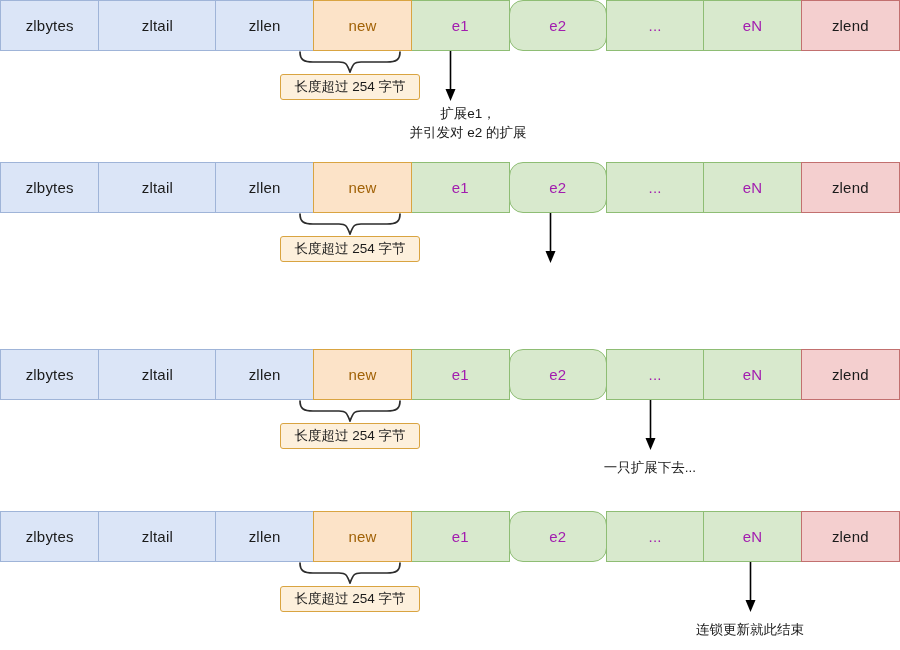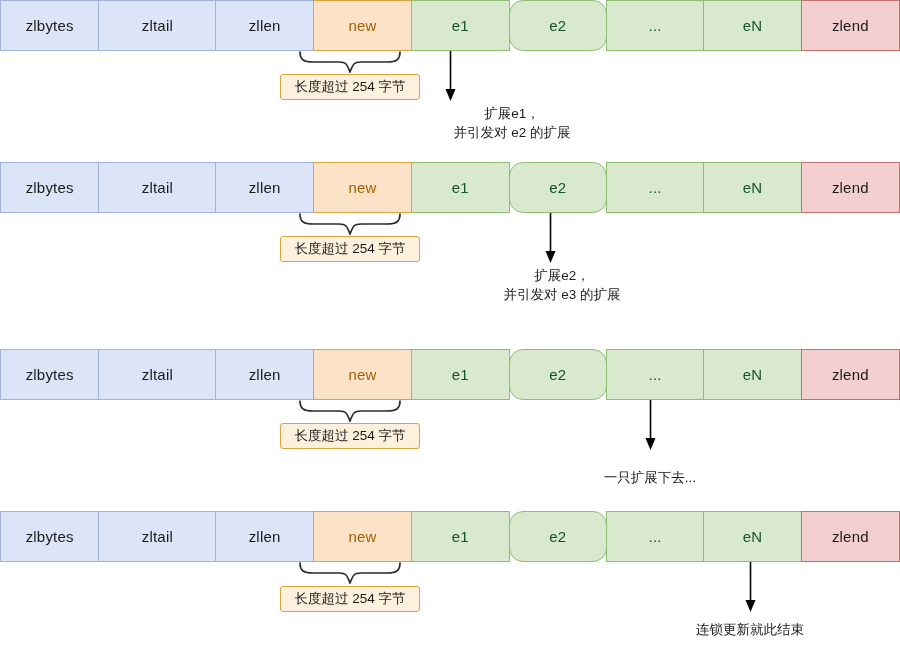--- a/index.html
+++ b/index.html
@@ -49,21 +49,21 @@
   }
   .cell.newnode {
     background: #fce3c8;
     border: 1px solid #d9a441;
     color: #a16207;
     z-index: 3;
   }
   .cell.entry {
     background: #d8e9cd;
     border: 1px solid #8ebd74;
-    color: #14532d;
+    color: #a21caf;
   }
   .cell.zlend {
     background: #f4cfcf;
     border: 1px solid #c2706f;
     color: #1b1b1b;
   }
   
   .cell + .cell { margin-left: -1px; }
 
   
@@ -140,21 +140,21 @@
     </svg>
   </div>
   <div class="callout" style="left:280px; top:74px; width:140px;">长度超过 254 字节</div>
 
   <div class="arrow" style="left:444px; top:51px;">
     <svg width="13" height="52" viewBox="0 0 13 52">
       <line x1="6.5" y1="0" x2="6.5" y2="40" stroke="#000" stroke-width="1.6"></line>
       <path d="M6.5 50 L1.5 38 L11.5 38 Z" fill="#000"></path>
     </svg>
   </div>
-  <div class="caption" style="left:468px; top:104px;margin-left:44px;">
+  <div class="caption" style="left:468px; top:104px;">
     <div>扩展e1，</div>
     <div>并引发对 e2 的扩展</div>
   </div>
 
   <div class="row" style="top:162px;">
     <div class="cell header w-zlbytes">zlbytes</div>
     <div class="cell header w-zltail">zltail</div>
     <div class="cell header w-zllen">zllen</div>
     <div class="cell newnode w-new">new</div>
     <div class="cell entry w-e1">e1</div>
@@ -170,24 +170,20 @@
     </svg>
   </div>
   <div class="callout" style="left:280px; top:236px; width:140px;">长度超过 254 字节</div>
 
   <div class="arrow" style="left:544px; top:213px;">
     <svg width="13" height="52" viewBox="0 0 13 52">
       <line x1="6.5" y1="0" x2="6.5" y2="40" stroke="#000" stroke-width="1.6"></line>
       <path d="M6.5 50 L1.5 38 L11.5 38 Z" fill="#000"></path>
     </svg>
   </div>
-  <div class="caption" style="left:562px; top:266px;">
-    <div>扩展e2，</div>
-    <div>并引发对 e3 的扩展</div>
-  </div>
 
   <div class="row" style="top:349px;">
     <div class="cell header w-zlbytes">zlbytes</div>
     <div class="cell header w-zltail">zltail</div>
     <div class="cell header w-zllen">zllen</div>
     <div class="cell newnode w-new">new</div>
     <div class="cell entry w-e1">e1</div>
     <div class="cell entry w-e2">e2</div>
     <div class="cell entry w-dots">...</div>
     <div class="cell entry w-eN">eN</div>
@@ -200,21 +196,21 @@
     </svg>
   </div>
   <div class="callout" style="left:280px; top:423px; width:140px;">长度超过 254 字节</div>
 
   <div class="arrow" style="left:644px; top:400px;">
     <svg width="13" height="52" viewBox="0 0 13 52">
       <line x1="6.5" y1="0" x2="6.5" y2="40" stroke="#000" stroke-width="1.6"></line>
       <path d="M6.5 50 L1.5 38 L11.5 38 Z" fill="#000"></path>
     </svg>
   </div>
-  <div class="caption" style="left:650px; top:468px;">
+  <div class="caption" style="left:650px; top:458px;">
     <div>一只扩展下去...</div>
     <div></div>
   </div>
 
   <div class="row" style="top:511px;">
     <div class="cell header w-zlbytes">zlbytes</div>
     <div class="cell header w-zltail">zltail</div>
     <div class="cell header w-zllen">zllen</div>
     <div class="cell newnode w-new">new</div>
     <div class="cell entry w-e1">e1</div>

